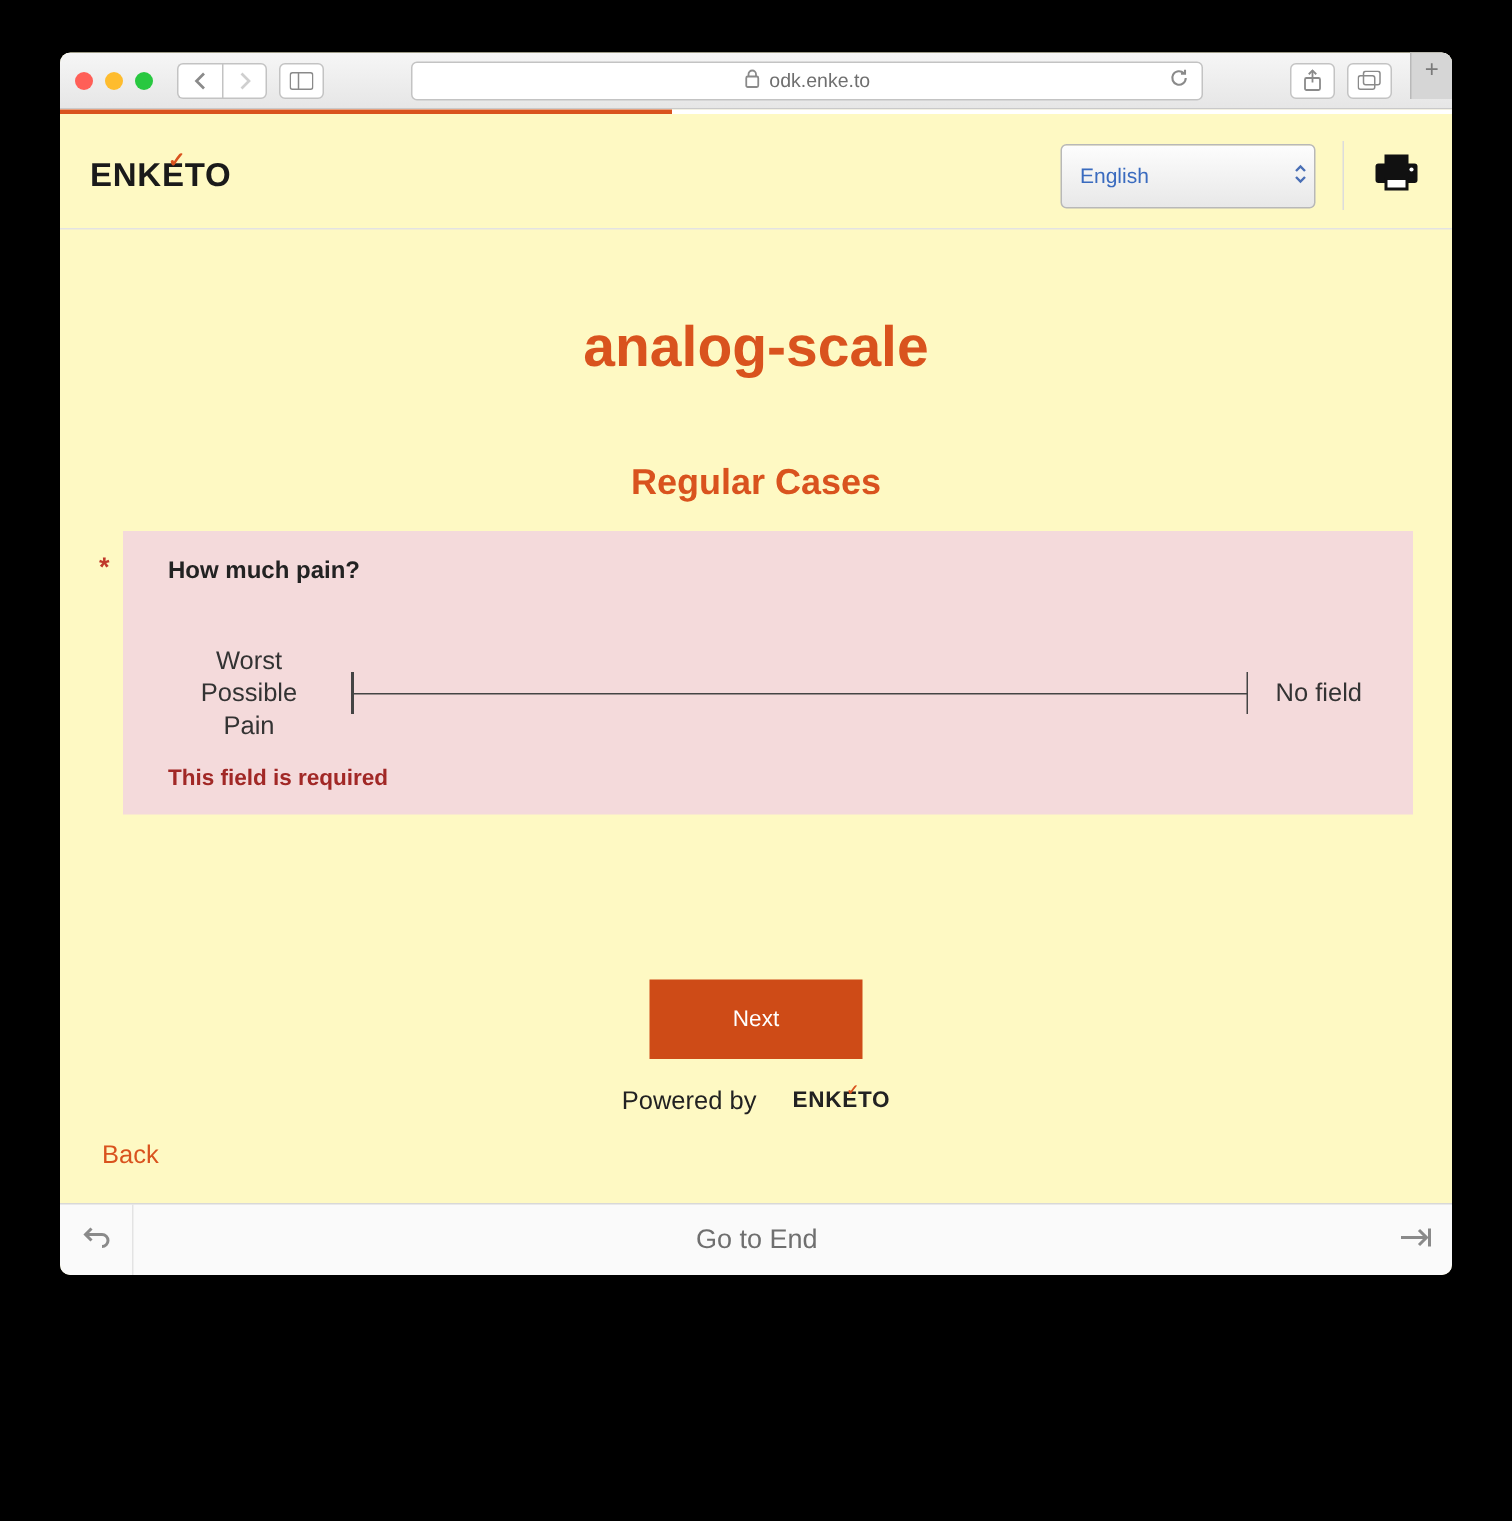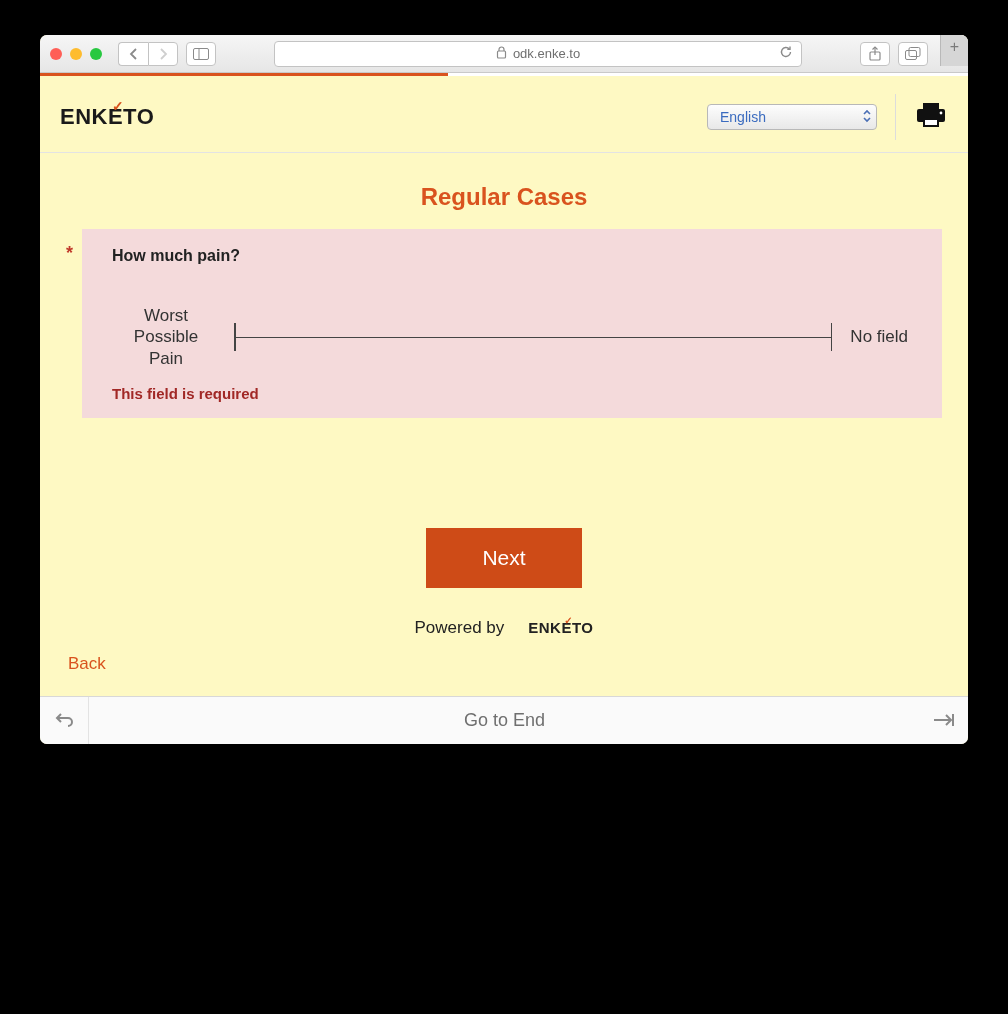--- a/index.html
+++ b/index.html
@@ -90,21 +90,21 @@
   .logo {
     font-weight: 800;
     font-size: 22px;
     letter-spacing: 0.5px;
     color: #1a1a1a;
     position: relative;
   }
   .logo .check{color:#d9531e; position:absolute; top:-6px; left:52px; font-size:14px;}
   .header-right{display:flex; align-items:center; gap:0;}
   .lang-select{
-    width:170px; height:26px;
+    width:170px; height:43px;
     background: linear-gradient(#fdfdfd,#e8e8e8);
     border:1px solid #b8b8b8;
     border-radius:4px;
     display:flex; align-items:center; justify-content:space-between;
     padding:0 4px 0 12px;
     color:#3a6bbf;
     font-size:14px;
   }
   .vdiv{width:1px; height:46px; background:#dcdcdc; margin:0 18px;}
   .print-icon svg{width:34px;height:34px;}
@@ -183,29 +183,29 @@
     color:#a12826;
     font-weight:700;
     font-size:15px;
     margin-top:8px;
   }
 
   .next-wrap{text-align:center; margin-top:110px;}
   .next-btn{
     background:#ce4b17;
     color:#fff;
-    font-size:21px;
+    font-size:15px;
     border:none;
     padding:18px 56px;
     cursor:pointer;
   }
 
   .powered{
     text-align:center;
-    margin:30px 0 10px 0;
+    margin:18px 0 10px 0;
     font-size:17px;
     color:#222;
     display:flex; justify-content:center; align-items:center; gap:24px;
   }
   .powered .plogo{font-weight:800; font-size:15px; letter-spacing:0.5px; position:relative;}
   .powered .plogo .pcheck{color:#d9531e; position:absolute; top:-4px; left:36px; font-size:10px;}
 
   .back-link{color:#d9531e; font-size:17px; padding:6px 0 12px 2px;}
 
   .footer-bar{
@@ -310,20 +310,21 @@
             <rect x="9" y="3" width="16" height="7" fill="#111"></rect>
             <rect x="9" y="18" width="16" height="9" fill="#111"></rect>
             <rect x="11" y="20" width="12" height="5" fill="#fff"></rect>
             <circle cx="27" cy="13" r="1.4" fill="#fff"></circle>
           </svg>
       </div>
     </div>
   </div>
 
   <div class="content">
+    <h1 class="form-title">analog-scale</h1>
     <h2 class="section-title">Regular Cases</h2>
 
     <div class="question-block">
       <span class="required-star">*</span>
       <div class="question-label">How much pain?</div>
 
       <div class="scale-row">
         <div class="scale-label-left">Worst Possible Pain</div>
         <div class="scale-line">
           <span class="scale-tick-left"></span>

